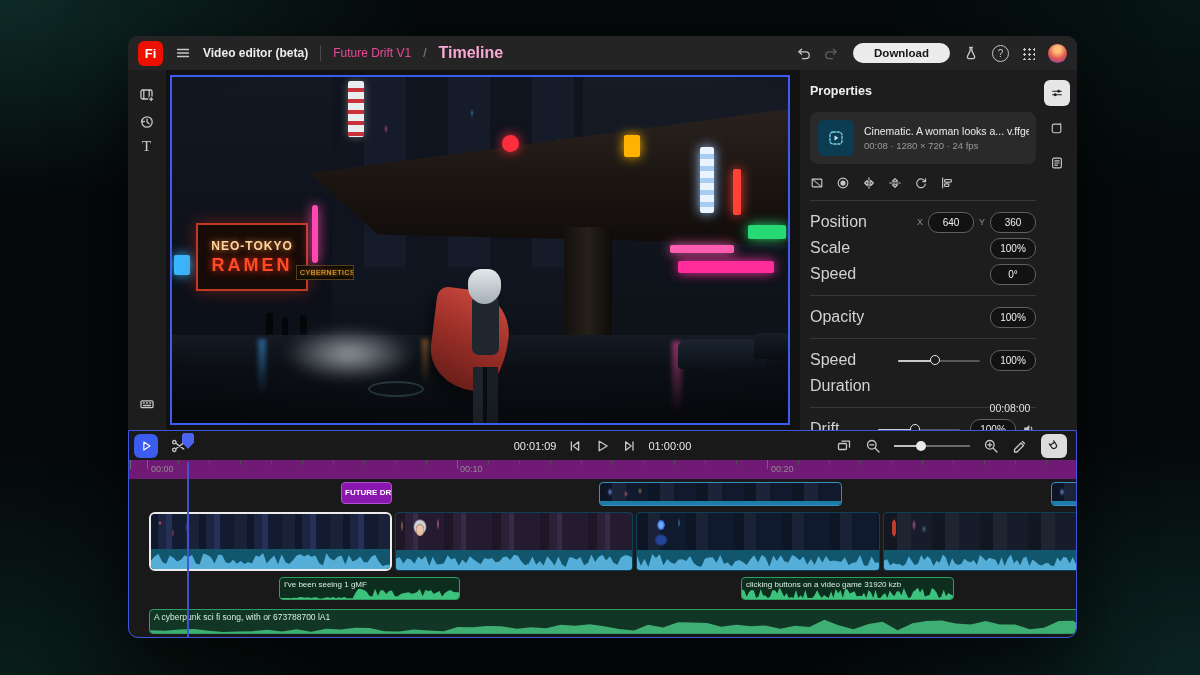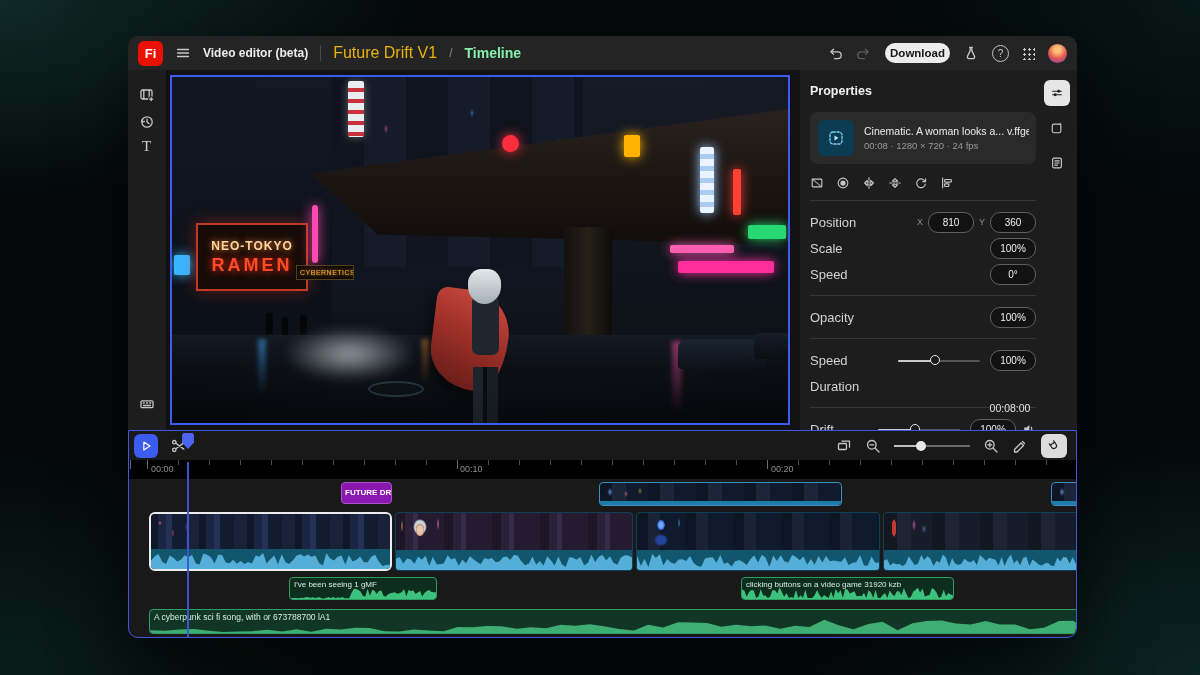--- a/index.html
+++ b/index.html
@@ -15,27 +15,27 @@
   
   .win{left:128px;top:36px;width:949px;height:602px;background:#1d1d1e;border-radius:10px;
        box-shadow:0 24px 70px rgba(0,0,0,.65);}
   
   .topbar{left:128px;top:36px;width:949px;height:34px;background:#242425;border-radius:10px 10px 0 0;
     display:flex;align-items:center;padding:0 10px;box-sizing:border-box;gap:12px;}
   .logo{width:25px;height:25px;border-radius:6px;background:#eb1000;color:#fff;font-weight:bold;
     font-size:13px;display:flex;align-items:center;justify-content:center;}
   .appname{color:#ececec;font-size:12px;font-weight:bold;}
   .vdiv{width:1px;height:16px;background:#4a4a4a;}
-  .crumb1{color:#eab308;font-size:16px;}
+  .crumb1{color:#ec4899;font-size:12px;}
   .crumbsep{color:#8a8a8a;font-size:12px;}
-  .crumb2{color:#86efac;font-size:14px;font-weight:bold;}
+  .crumb2{color:#f9a8d4;font-size:16px;font-weight:bold;}
   .tb-spacer{flex:1;}
   .tb-right{display:flex;align-items:center;gap:13px;}
   .dl-btn{background:#ececec;color:#161616;font-size:11.5px;font-weight:bold;border-radius:12px;
-    padding:4px 5px;}
+    padding:4px 21px;}
   .helpc{width:15px;height:15px;border:1.3px solid #c7c7c7;border-radius:50%;color:#c7c7c7;
     font-size:10px;display:flex;align-items:center;justify-content:center;}
   .gridic{width:13px;height:13px;background:radial-gradient(circle,#c9c9c9 1.1px,transparent 1.4px) 0 0/5px 5px;}
   .avatar{width:19px;height:19px;border-radius:50%;
     background:radial-gradient(circle at 50% 30%,#ffc07a 18%,#e2574c 55%,#6d3bd1 100%);}
   
   .ic{width:16px;height:16px;stroke:#c7c7c7;fill:none;stroke-width:1.3;stroke-linecap:round;stroke-linejoin:round;display:block;}
   .ic.sm{width:14px;height:14px;}
   .ic.dim{opacity:.35;}
   .ic.dark{stroke:#222;}
@@ -106,21 +106,21 @@
   
   .props{left:800px;top:70px;width:240px;height:360px;box-sizing:border-box;padding:14px 4px 0 10px;color:#d6d6d6;}
   .props h3{margin:0 0 14px;font-size:12.5px;color:#f0f0f0;}
   .clipcard{background:#2a2a2b;border-radius:8px;padding:8px;display:flex;gap:10px;align-items:center;}
   .clipthumb{width:36px;height:36px;border-radius:6px;background:#0c3c52;display:flex;align-items:center;justify-content:center;flex:0 0 36px;}
   .clipname{font-size:10.5px;color:#ececec;white-space:nowrap;overflow:hidden;max-width:165px;}
   .clipmeta{font-size:9.5px;color:#9a9a9a;margin-top:3px;}
   .icrow{display:flex;gap:12px;margin:12px 0 10px;align-items:center;}
   .pdiv{height:1px;background:#373738;margin:8px 0;}
   .prow{display:flex;align-items:center;height:26px;}
-  .plabel{flex:1;font-size:13px;color:#d2d2d2;}
+  .plabel{flex:1;font-size:16px;color:#d2d2d2;}
   .axlbl{font-size:9px;color:#8f8f8f;margin:0 5px;}
   .pill{width:44px;height:19px;border:1px solid #606060;border-radius:10px;background:#121212;
     color:#efefef;font-size:10px;display:flex;align-items:center;justify-content:center;}
   .pval{font-size:10.5px;color:#e2e2e2;width:52px;text-align:center;margin-top:43px;}
   .slider{position:relative;width:82px;height:12px;margin-right:10px;}
   .slider .trk{position:absolute;top:5.5px;left:0;width:100%;height:2px;background:#565656;border-radius:1px;}
   .slider .trkf{position:absolute;top:5.5px;left:0;width:45%;height:2px;background:#c9c9c9;border-radius:1px;}
   .slider .knob{position:absolute;top:1px;left:calc(45% - 5px);width:10px;height:10px;border-radius:50%;
     background:#1a1a1a;border:1.6px solid #e8e8e8;box-sizing:border-box;}
   
@@ -136,21 +136,21 @@
   .toolbtn{width:24px;height:24px;display:flex;align-items:center;justify-content:center;}
   .transport{left:50%;top:3px;transform:translateX(-50%);display:flex;gap:11px;align-items:center;height:24px;}
   .tcode{font-size:11px;color:#e8e8e8;}
   .tlright{right:9px;top:3px;display:flex;gap:13px;align-items:center;height:24px;}
   .zslider{position:relative;width:76px;height:12px;}
   .zslider .trk{position:absolute;top:5px;left:0;width:100%;height:1.6px;background:#6b6b6b;}
   .zslider .trkf{position:absolute;top:5px;left:0;width:36%;height:1.6px;background:#bfbfbf;}
   .zslider .knob{position:absolute;top:1px;left:calc(36% - 5px);width:10px;height:10px;border-radius:50%;
     background:#e8e8e8;}
   .snapbtn{width:26px;height:24px;border-radius:6px;background:#dcdcdc;display:flex;align-items:center;justify-content:center;}
-  .ruler{left:0;top:29px;width:947px;height:19px;background:#000000;}
+  .ruler{left:0;top:29px;width:947px;height:19px;background:#701a75;}
   .ruler .minor{position:absolute;left:0;top:0;width:100%;height:5px;
     background:repeating-linear-gradient(90deg,#4d4d4d 0 1px,transparent 1px 31px);background-position:18px 0;}
   .ruler .major{position:absolute;left:0;top:0;width:100%;height:9px;
     background:repeating-linear-gradient(90deg,#6a6a6a 0 1px,transparent 1px 310px);background-position:18px 0;}
   .rlabel{position:absolute;top:4px;font-size:9px;color:#8f8f8f;}
   
   .clip{position:absolute;box-sizing:border-box;border-radius:4px;overflow:hidden;}
   .txtclip{top:51px;height:22px;background:#8a17ae;border:1px solid #b14fd2;color:#fff;
     font-size:8px;font-weight:bold;line-height:20px;padding:0 3px;white-space:nowrap;}
   .minifilm{top:51px;height:24px;border:1px solid #3a8fc0;background:
@@ -338,21 +338,21 @@
       <svg class="ic sm" viewBox="0 0 16 16">
           <path d="M3 2.5v11"></path>
           <rect x="5.2" y="4" width="7.8" height="3" rx="1"></rect>
           <rect x="5.2" y="9" width="5" height="3" rx="1"></rect>
         </svg>
     </div>
     <div class="pdiv"></div>
     <div class="prow">
       <span class="plabel">Position</span>
       <span class="axlbl">X</span>
-      <div class="pill">810</div>
+      <div class="pill">640</div>
       <span class="axlbl">Y</span>
       <div class="pill">360</div>
     </div>
     <div class="prow">
       <span class="plabel">Scale</span>
       <div class="pill">100%</div>
     </div>
     <div class="prow">
       <span class="plabel">Speed</span>
       <div class="pill">0°</div>
@@ -424,20 +424,35 @@
       </div>
       <div class="toolbtn">
         <svg class="ic" viewBox="0 0 16 16">
             <circle cx="4.3" cy="4.2" r="1.7"></circle>
             <circle cx="4.3" cy="11.8" r="1.7"></circle>
             <path d="M5.8 5.3l8 5.8M5.8 10.7l8-5.8"></path>
           </svg>
       </div>
     </div>
 
+    <div class="abs transport">
+      <span class="tcode">00:01:09</span>
+      <svg class="ic" viewBox="0 0 16 16">
+          <path d="M11.5 3.8 6 8l5.5 4.2z"></path>
+          <path d="M4.2 3.8v8.4"></path>
+        </svg>
+      <svg class="ic" viewBox="0 0 16 16">
+          <path d="M5 3.2 13 8 5 12.8z"></path>
+        </svg>
+      <svg class="ic" viewBox="0 0 16 16">
+          <path d="M4.5 3.8 10 8l-5.5 4.2z"></path>
+          <path d="M11.8 3.8v8.4"></path>
+        </svg>
+      <span class="tcode">01:00:00</span>
+    </div>
 
     <div class="abs tlright">
       <svg class="ic" viewBox="0 0 16 16">
           <rect x="2.5" y="5.5" width="8" height="6" rx="1"></rect>
           <path d="M6 3.2h7.5v6"></path>
         </svg>
       <svg class="ic" viewBox="0 0 16 16">
           <circle cx="6.8" cy="6.8" r="4.3"></circle>
           <path d="M10.2 10.2 14 14"></path>
           <path d="M4.8 6.8h4"></path>
@@ -507,21 +522,21 @@
     </div>
     <div class="clip mainclip" style="left:754px;width:200px;border-radius:4px 0 0 4px;">
       <div class="film thumbs-cape"></div>
       <div class="aud">
           <svg class="wave" viewBox="0 0 100 20" preserveAspectRatio="none" width="100%" height="100%">
             <polygon points="0,20 0.0,10.6 1.6,9.3 3.1,15.4 4.7,12.9 6.3,14.3 7.8,13.9 9.4,16.1 10.9,13.9 12.5,6.3 14.1,11.1 15.6,15.3 17.2,13.6 18.8,5.0 20.3,9.9 21.9,6.2 23.4,8.5 25.0,16.0 26.6,10.8 28.1,12.7 29.7,4.6 31.3,7.8 32.8,16.7 34.4,8.1 35.9,13.4 37.5,14.9 39.1,13.8 40.6,8.7 42.2,11.3 43.8,12.2 45.3,10.1 46.9,15.1 48.4,5.1 50.0,7.7 51.6,10.9 53.1,7.8 54.7,8.7 56.3,9.8 57.8,15.5 59.4,7.1 60.9,15.9 62.5,8.8 64.1,4.4 65.6,13.3 67.2,9.9 68.8,15.3 70.3,8.1 71.9,6.8 73.4,16.1 75.0,9.4 76.6,11.7 78.1,14.5 79.7,15.6 81.3,13.6 82.8,12.7 84.4,15.8 85.9,16.0 87.5,7.5 89.1,11.4 90.6,7.0 92.2,7.4 93.8,13.5 95.3,6.9 96.9,13.7 98.4,7.6 100.0,8.6 100,20" fill="currentColor"></polygon>
           </svg>
         </div>
     </div>
 
-    <div class="clip gclip sfxclip" style="left:160px;width:148px;">
+    <div class="clip gclip sfxclip" style="left:150px;width:181px;">
       <span class="lbl">I've been seeing 1 gMF</span>
       <svg class="wave" viewBox="0 0 100 20" preserveAspectRatio="none" height="13">
           <polygon points="0,20 0.0,18.5 1.6,18.3 3.1,18.5 4.7,18.6 6.3,18.9 7.8,17.9 9.4,18.5 10.9,17.0 12.5,17.4 14.1,18.2 15.6,17.2 17.2,18.6 18.8,17.7 20.3,17.3 21.9,19.1 23.4,19.2 25.0,18.2 26.6,17.2 28.1,18.3 29.7,16.8 31.3,18.8 32.8,17.3 34.4,18.5 35.9,16.8 37.5,18.7 39.1,18.7 40.6,18.8 42.2,10.3 43.8,4.3 45.3,4.6 46.9,6.0 48.4,8.7 50.0,15.2 51.6,16.1 53.1,4.3 54.7,15.1 56.3,6.1 57.8,7.0 59.4,12.4 60.9,7.7 62.5,6.8 64.1,15.4 65.6,16.3 67.2,12.8 68.8,11.1 70.3,10.4 71.9,9.6 73.4,12.1 75.0,11.1 76.6,9.1 78.1,4.5 79.7,15.9 81.3,5.8 82.8,7.9 84.4,6.5 85.9,12.2 87.5,10.1 89.1,7.6 90.6,16.1 92.2,10.4 93.8,7.7 95.3,6.2 96.9,9.1 98.4,9.5 100.0,9.6 100,20" fill="currentColor"></polygon>
         </svg>
     </div>
     <div class="clip gclip sfxclip" style="left:612px;width:213px;">
       <span class="lbl">clicking buttons on a video game 31920 kzb</span>
       <svg class="wave" viewBox="0 0 100 20" preserveAspectRatio="none" height="13">
           <polygon points="0,20 0.0,5.2 1.1,7.0 2.2,16.7 3.3,9.7 4.4,6.2 5.6,6.8 6.7,18.5 7.8,16.2 8.9,4.8 10.0,14.8 11.1,14.8 12.2,18.5 13.3,16.6 14.4,6.6 15.6,6.7 16.7,11.7 17.8,2.0 18.9,9.6 20.0,16.6 21.1,10.6 22.2,18.5 23.3,16.9 24.4,18.5 25.6,6.1 26.7,18.5 27.8,14.2 28.9,18.5 30.0,5.9 31.1,18.5 32.2,18.5 33.3,18.5 34.4,14.2 35.6,6.0 36.7,13.3 37.8,18.5 38.9,14.0 40.0,16.7 41.1,18.5 42.2,8.2 43.3,18.5 44.4,4.8 45.6,11.2 46.7,6.3 47.8,18.5 48.9,4.1 50.0,5.4 51.1,11.7 52.2,10.0 53.3,8.0 54.4,16.1 55.6,14.9 56.7,15.7 57.8,10.4 58.9,18.5 60.0,6.1 61.1,10.1 62.2,18.5 63.3,5.6 64.4,18.5 65.6,18.5 66.7,13.8 67.8,10.6 68.9,18.5 70.0,6.9 71.1,12.3 72.2,15.7 73.3,8.6 74.4,8.2 75.6,14.3 76.7,3.1 77.8,11.6 78.9,18.5 80.0,16.8 81.1,8.8 82.2,6.1 83.3,2.8 84.4,10.0 85.6,4.0 86.7,16.7 87.8,14.6 88.9,13.8 90.0,3.0 91.1,5.3 92.2,9.9 93.3,18.5 94.4,16.7 95.6,5.8 96.7,15.9 97.8,10.7 98.9,13.2 100.0,14.5 100,20" fill="currentColor"></polygon>
         </svg>

